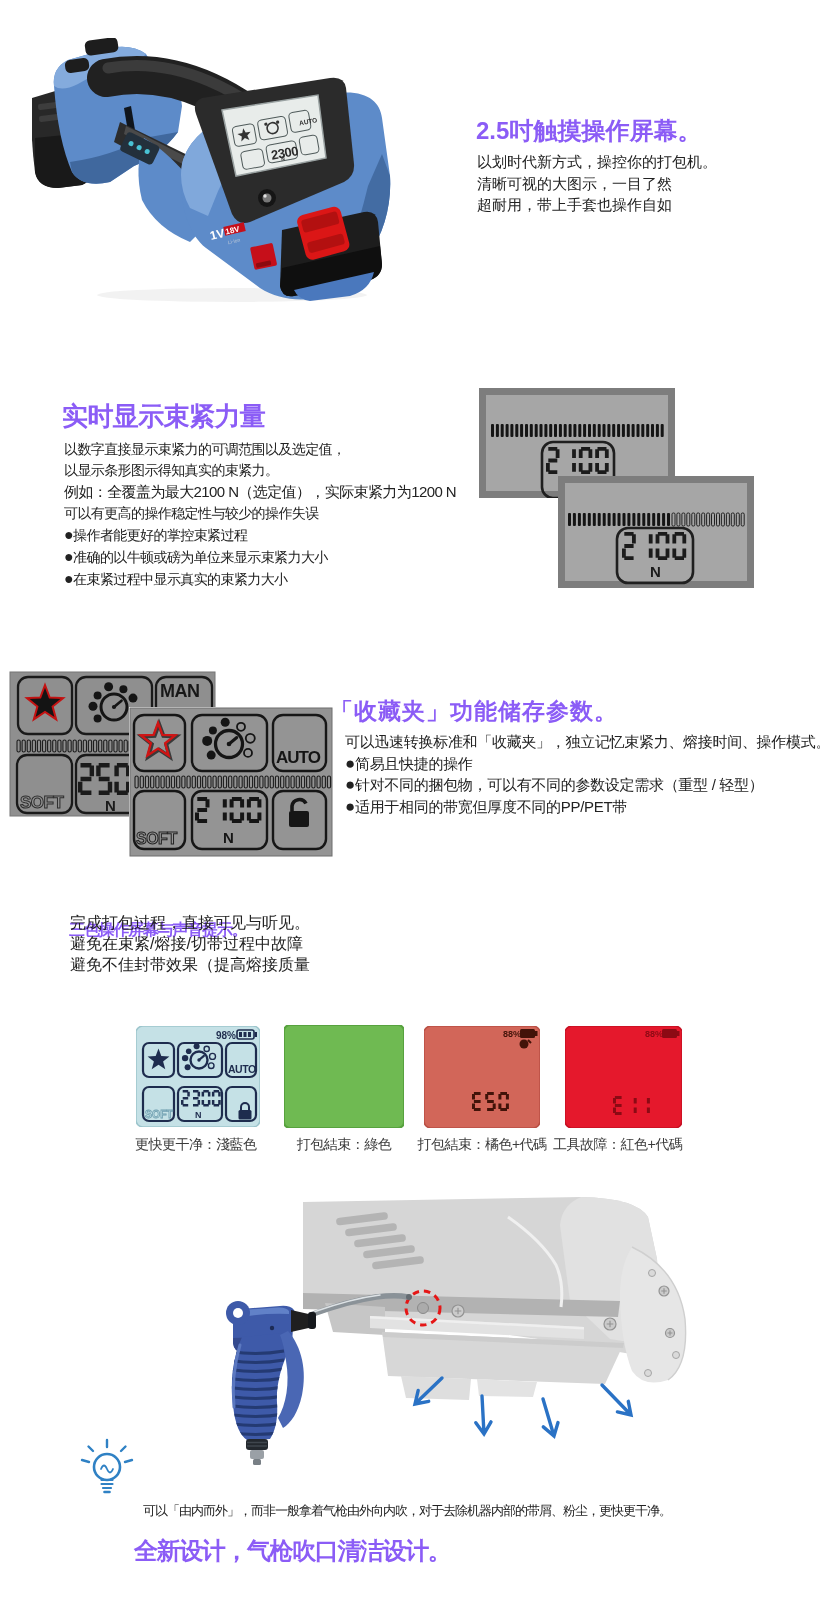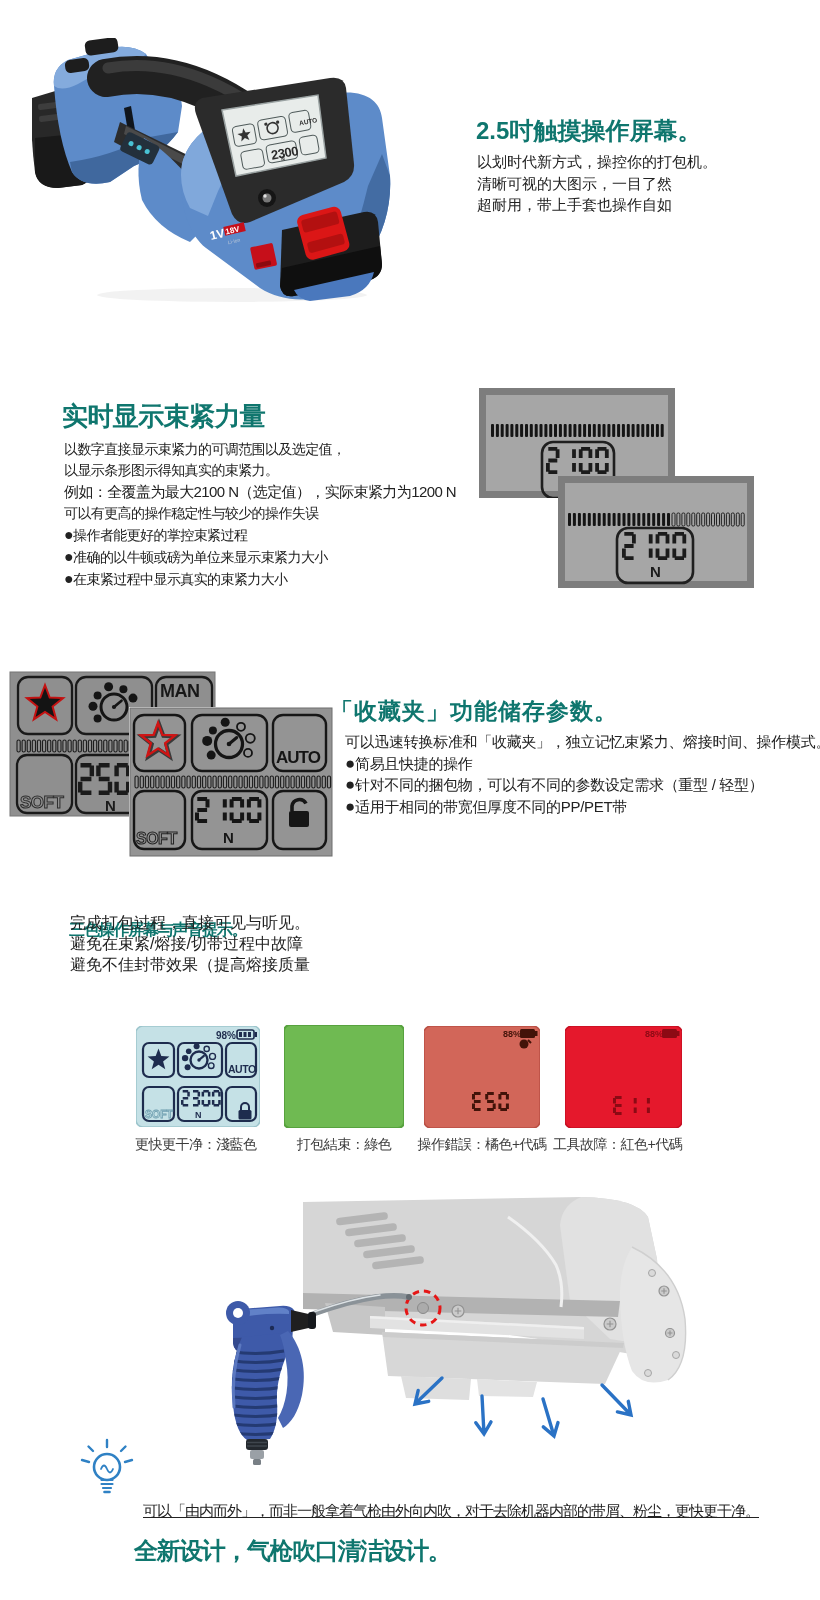--- a/index.html
+++ b/index.html
@@ -1,17 +1,17 @@
 <!DOCTYPE html>
 <html lang="zh"><head><meta charset="utf-8"><title>product</title><style>
 html,body{margin:0;padding:0;background:#fff;}
 body{width:820px;height:1600px;position:relative;overflow:hidden;
  font-family:"Liberation Sans",sans-serif;color:#222;}
 .ab{position:absolute;}
-.ttl{font-weight:bold;color:#0f766e;white-space:nowrap;}
+.ttl{font-weight:bold;color:#8b5cf6;white-space:nowrap;}
 .bd{color:#222;white-space:nowrap;}
 .cap{font-size:14px;letter-spacing:-0.5px;color:#3a3a3a;white-space:nowrap;}
 </style></head><body>
 <svg class="ab" style="left:32px;top:38px" width="360" height="266" viewBox="0 0 360 266">
     <ellipse cx="200" cy="257" rx="135" ry="7" fill="#000" opacity="0.05"></ellipse>
     <path d="M0,60 L40,48 L60,54 L62,128 Q62,142 50,147 L26,150 Q6,150 3,134 Q-2,96 0,60 Z" fill="#282828"></path>
     <path d="M3,100 L62,94 L62,128 Q62,142 50,147 L26,150 Q6,150 3,134 Z" fill="#191919"></path>
     <rect x="6" y="64" width="36" height="6" rx="2" fill="#3d3d3d" transform="rotate(-7 24 67)"></rect>
     <rect x="7" y="76" width="36" height="6" rx="2" fill="#3d3d3d" transform="rotate(-7 25 79)"></rect>
     <path d="M22,48 Q20,30 36,22 L78,10 Q100,6 114,16 L122,30 Q148,42 150,68 L146,94 Q128,118 102,128 L78,144 Q50,150 40,134 Q26,102 22,48 Z" fill="#5d8bc9"></path>
@@ -343,21 +343,21 @@
   </svg>
 <svg class="ab" style="left:565px;top:1026px" width="117" height="102" viewBox="0 0 117 102">
     <rect x="0" y="0" width="117" height="102" rx="7" fill="#e5182c" stroke="#c60f22" stroke-width="1.5"></rect>
     <text x="80" y="11" font-size="9" font-weight="bold" fill="#8c0a14">88%</text>
     <rect x="97" y="3" width="15" height="9" rx="1.5" fill="#8c0a14"></rect>
     <rect x="112" y="5" width="2.5" height="5" fill="#8c0a14"></rect>
     <path d="M49.9,70.0h6.7v3.0h-6.7Z M48.0,71.9h3.0v5.5h-3.0Z M49.9,78.0h6.7v3.0h-6.7Z M48.0,81.5h3.0v5.5h-3.0Z M49.9,86.0h6.7v3.0h-6.7Z M68.7,71.9h3.0v5.5h-3.0Z M68.7,81.5h3.0v5.5h-3.0Z M81.9,71.9h3.0v5.5h-3.0Z M81.9,81.5h3.0v5.5h-3.0Z" fill="#8c0a14"></path>
   </svg>
 <div class="ab cap" style="left:135px;top:1136px;width:120px;text-align:center;">更快更干净：淺藍色</div>
 <div class="ab cap" style="left:284px;top:1136px;width:120px;text-align:center;">打包結束：綠色</div>
-<div class="ab cap" style="left:413px;top:1136px;width:138px;text-align:center;">操作錯誤：橘色+代碼</div>
+<div class="ab cap" style="left:413px;top:1136px;width:138px;text-align:center;">打包結束：橘色+代碼</div>
 <div class="ab cap" style="left:553px;top:1136px;width:138px;text-align:left;">工具故障：紅色+代碼</div>
 <svg class="ab" style="left:180px;top:1185px" width="560" height="295" viewBox="0 0 560 295">
     <path d="M123,17 L401,12 Q456,13 468,32 L477,74 Q479,100 478,125 Q477,148 468,160 Q458,170 445,168 L400,160 L123,121 Z" fill="#d6d6d6"></path>
     <path d="M401,12 Q456,13 468,32 L477,74 Q479,100 478,125 Q477,148 468,160 L430,154 L390,116 L380,40 Q382,20 401,12 Z" fill="#e1e1e1"></path>
     <path d="M452,62 Q498,84 505,134 Q509,180 488,195 Q464,203 452,186 Q441,158 440,112 Q440,80 452,62 Z" fill="#e6e6e6"></path>
     <path d="M452,62 Q498,84 505,134 Q509,180 488,195" fill="none" stroke="#cfcfcf" stroke-width="1.4"></path>
     <path d="M123,108 L440,116 L438,132 L123,124 Z" fill="#b2b2b2"></path>
     <path d="M145,118 L205,122 L205,150 L153,147 Z" fill="#c6c6c6"></path>
     <path d="M190,131 L404,142 L404,154 L190,143 Z" fill="#e2e2e2"></path>
     <path d="M190,131 L404,142 L404,144.5 L190,133.5 Z" fill="#efefef"></path>
@@ -425,12 +425,12 @@
 <svg class="ab" style="left:80px;top:1438px" width="56" height="64" viewBox="0 0 56 64">
     <g stroke="#2f81c4" fill="none" stroke-linecap="round">
       <circle cx="27" cy="29" r="13" stroke-width="2.6"></circle>
       <path d="M21,31 q3,-7 6,0 q3,7 6,0" stroke-width="1.8"></path>
       <path d="M21.5,42 h11 M21.5,46 h11 M23,50 h8" stroke-width="2.2"></path>
       <path d="M24.5,54 h5" stroke-width="2.6"></path>
       <path d="M27,9 V2 M13,13 L8.5,8.5 M41,13 L45.5,8.5 M9,24 L2,22 M45,24 L52,22" stroke-width="2.4"></path>
     </g>
   </svg>
 <div class="ab ttl" style="left:134px;top:1536px;font-size:24px;line-height:29px;letter-spacing:-1.4px;">全新设计，气枪吹口清洁设计。</div>
-<div class="ab bd" style="left:143px;top:1500px;font-size:15px;line-height:21px;letter-spacing:-1px;text-decoration:underline;">可以「由内而外」，而非一般拿着气枪由外向内吹，对于去除机器内部的带屑、粉尘，更快更干净。</div>
+<div class="ab bd" style="left:143px;top:1500px;font-size:13px;line-height:21px;letter-spacing:-1px;">可以「由内而外」，而非一般拿着气枪由外向内吹，对于去除机器内部的带屑、粉尘，更快更干净。</div>
 </body></html>

